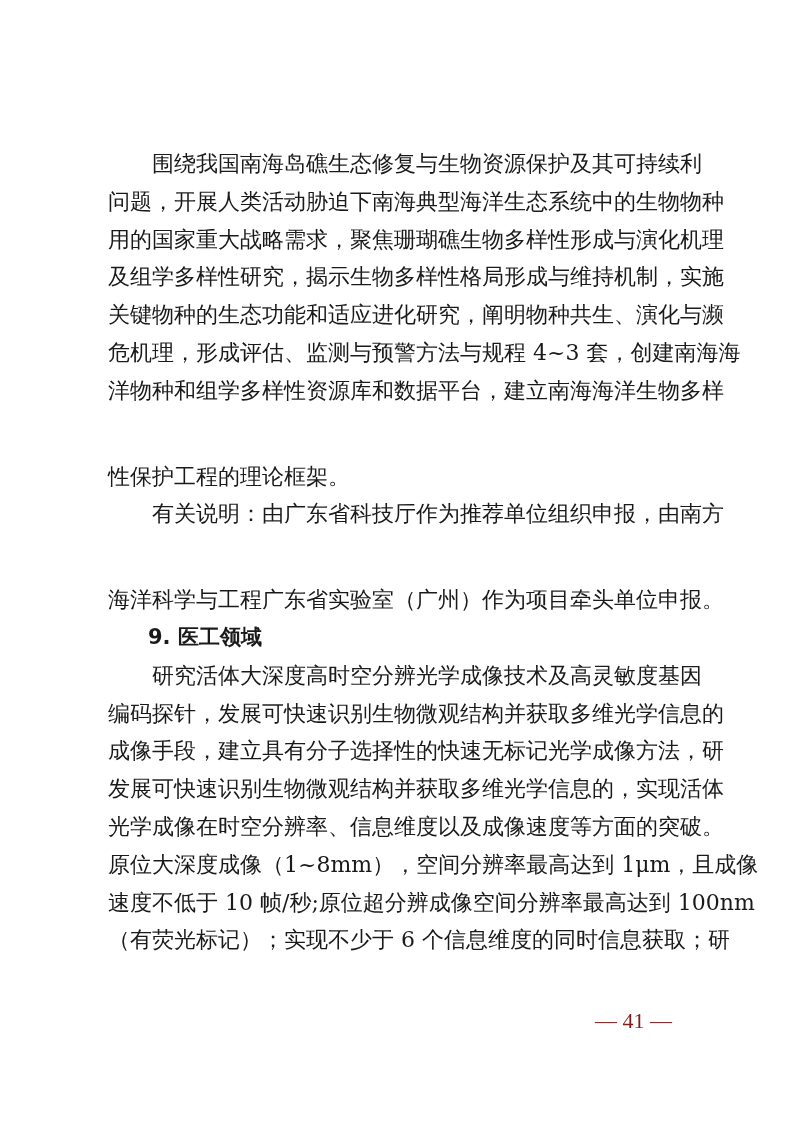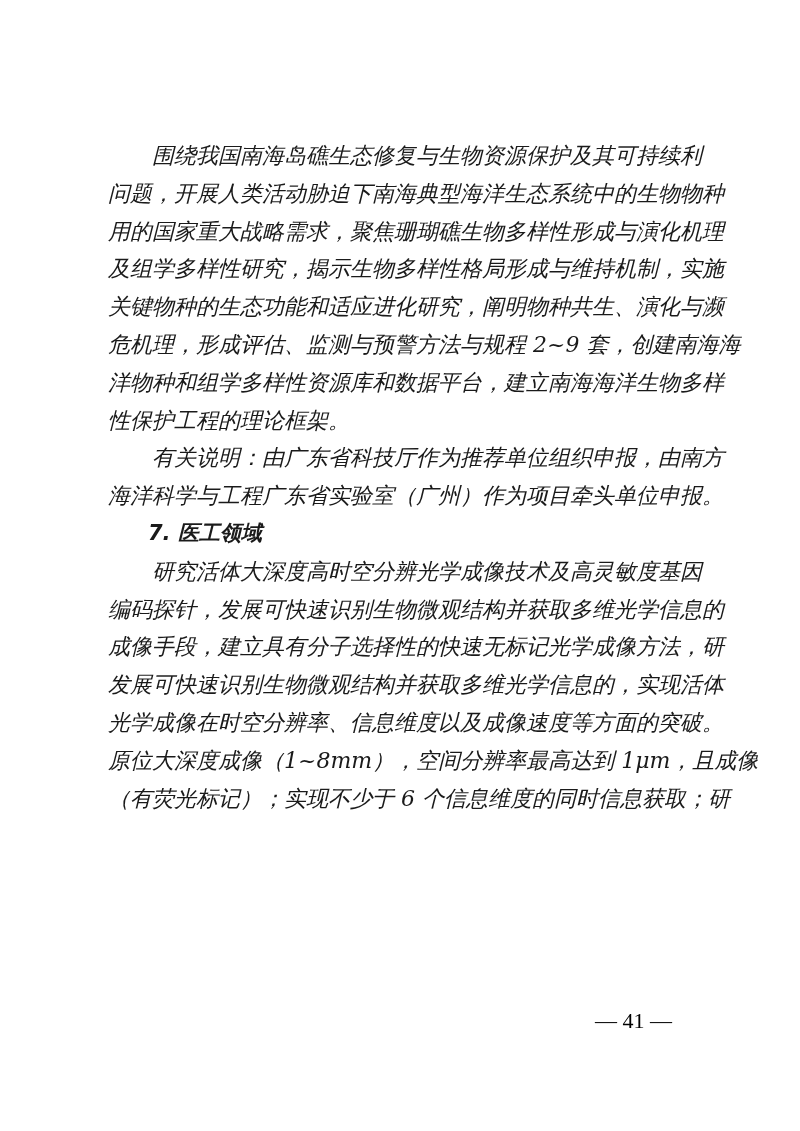--- a/index.html
+++ b/index.html
@@ -11,85 +11,86 @@
       width: 800px;
       height: 1131px;
       position: relative;
       overflow: hidden;
       color: #1a1a1a;
       font-family: "DejaVu Serif", "Liberation Serif", serif;
     }
     .page {
       position: absolute;
       left: 108px;
-      top: 137px;
+      top: 145px;
       width: 586px;
-      font-style: italic;
     }
     .line {
       height: 37.8px;
       line-height: 37.8px;
       font-size: 22px;
       white-space: nowrap;
       text-align: justify;
       text-align-last: justify;
       letter-spacing: 0;
     }
     .line.last {
       text-align-last: left;
+      margin-top: 48px;
     }
     .indent {
       padding-left: 44px;
     }
     .heading {
       font-weight: bold;
       font-family: "DejaVu Sans", "Liberation Sans", sans-serif;
       font-size: 21px;
       text-align: left;
       text-align-last: left;
       padding-left: 40px;
     }
     .page-number {
       position: absolute;
       left: 595px;
       top: 1008px;
       font-size: 22px;
       font-family: "Liberation Serif", serif;
-      color: #000000;
+      color: #7f1d1d;
       white-space: nowrap;
     }
   </style>
 </head>
 <body>
 
 <div class="page">
 
   <div>
     <div class="line indent">围绕我国南海岛礁生态修复与生物资源保护及其可持续利</div>
     <div class="line">问题，开展人类活动胁迫下南海典型海洋生态系统中的生物物种</div>
     <div class="line">用的国家重大战略需求，聚焦珊瑚礁生物多样性形成与演化机理</div>
     <div class="line">及组学多样性研究，揭示生物多样性格局形成与维持机制，实施</div>
     <div class="line">关键物种的生态功能和适应进化研究，阐明物种共生、演化与濒</div>
-    <div class="line">危机理，形成评估、监测与预警方法与规程 2~9 套，创建南海海</div>
+    <div class="line">危机理，形成评估、监测与预警方法与规程 4~3 套，创建南海海</div>
     <div class="line">洋物种和组学多样性资源库和数据平台，建立南海海洋生物多样</div>
     <div class="line last">性保护工程的理论框架。</div>
   </div>
 
   <div>
     <div class="line indent">有关说明：由广东省科技厅作为推荐单位组织申报，由南方</div>
     <div class="line last">海洋科学与工程广东省实验室（广州）作为项目牵头单位申报。</div>
   </div>
 
-  <div class="line heading">7.  医工领域</div>
+  <div class="line heading">9.  医工领域</div>
 
   <div>
     <div class="line indent">研究活体大深度高时空分辨光学成像技术及高灵敏度基因</div>
     <div class="line">编码探针，发展可快速识别生物微观结构并获取多维光学信息的</div>
     <div class="line">成像手段，建立具有分子选择性的快速无标记光学成像方法，研</div>
     <div class="line">发展可快速识别生物微观结构并获取多维光学信息的，实现活体</div>
     <div class="line">光学成像在时空分辨率、信息维度以及成像速度等方面的突破。</div>
     <div class="line">原位大深度成像（1~8mm），空间分辨率最高达到 1μm，且成像</div>
+    <div class="line">速度不低于 10 帧/秒;原位超分辨成像空间分辨率最高达到 100nm</div>
     <div class="line">（有荧光标记）；实现不少于 6 个信息维度的同时信息获取；研</div>
   </div>
 
 </div>
 
 <div class="page-number">— 41 —</div>
 
 </body></html>

